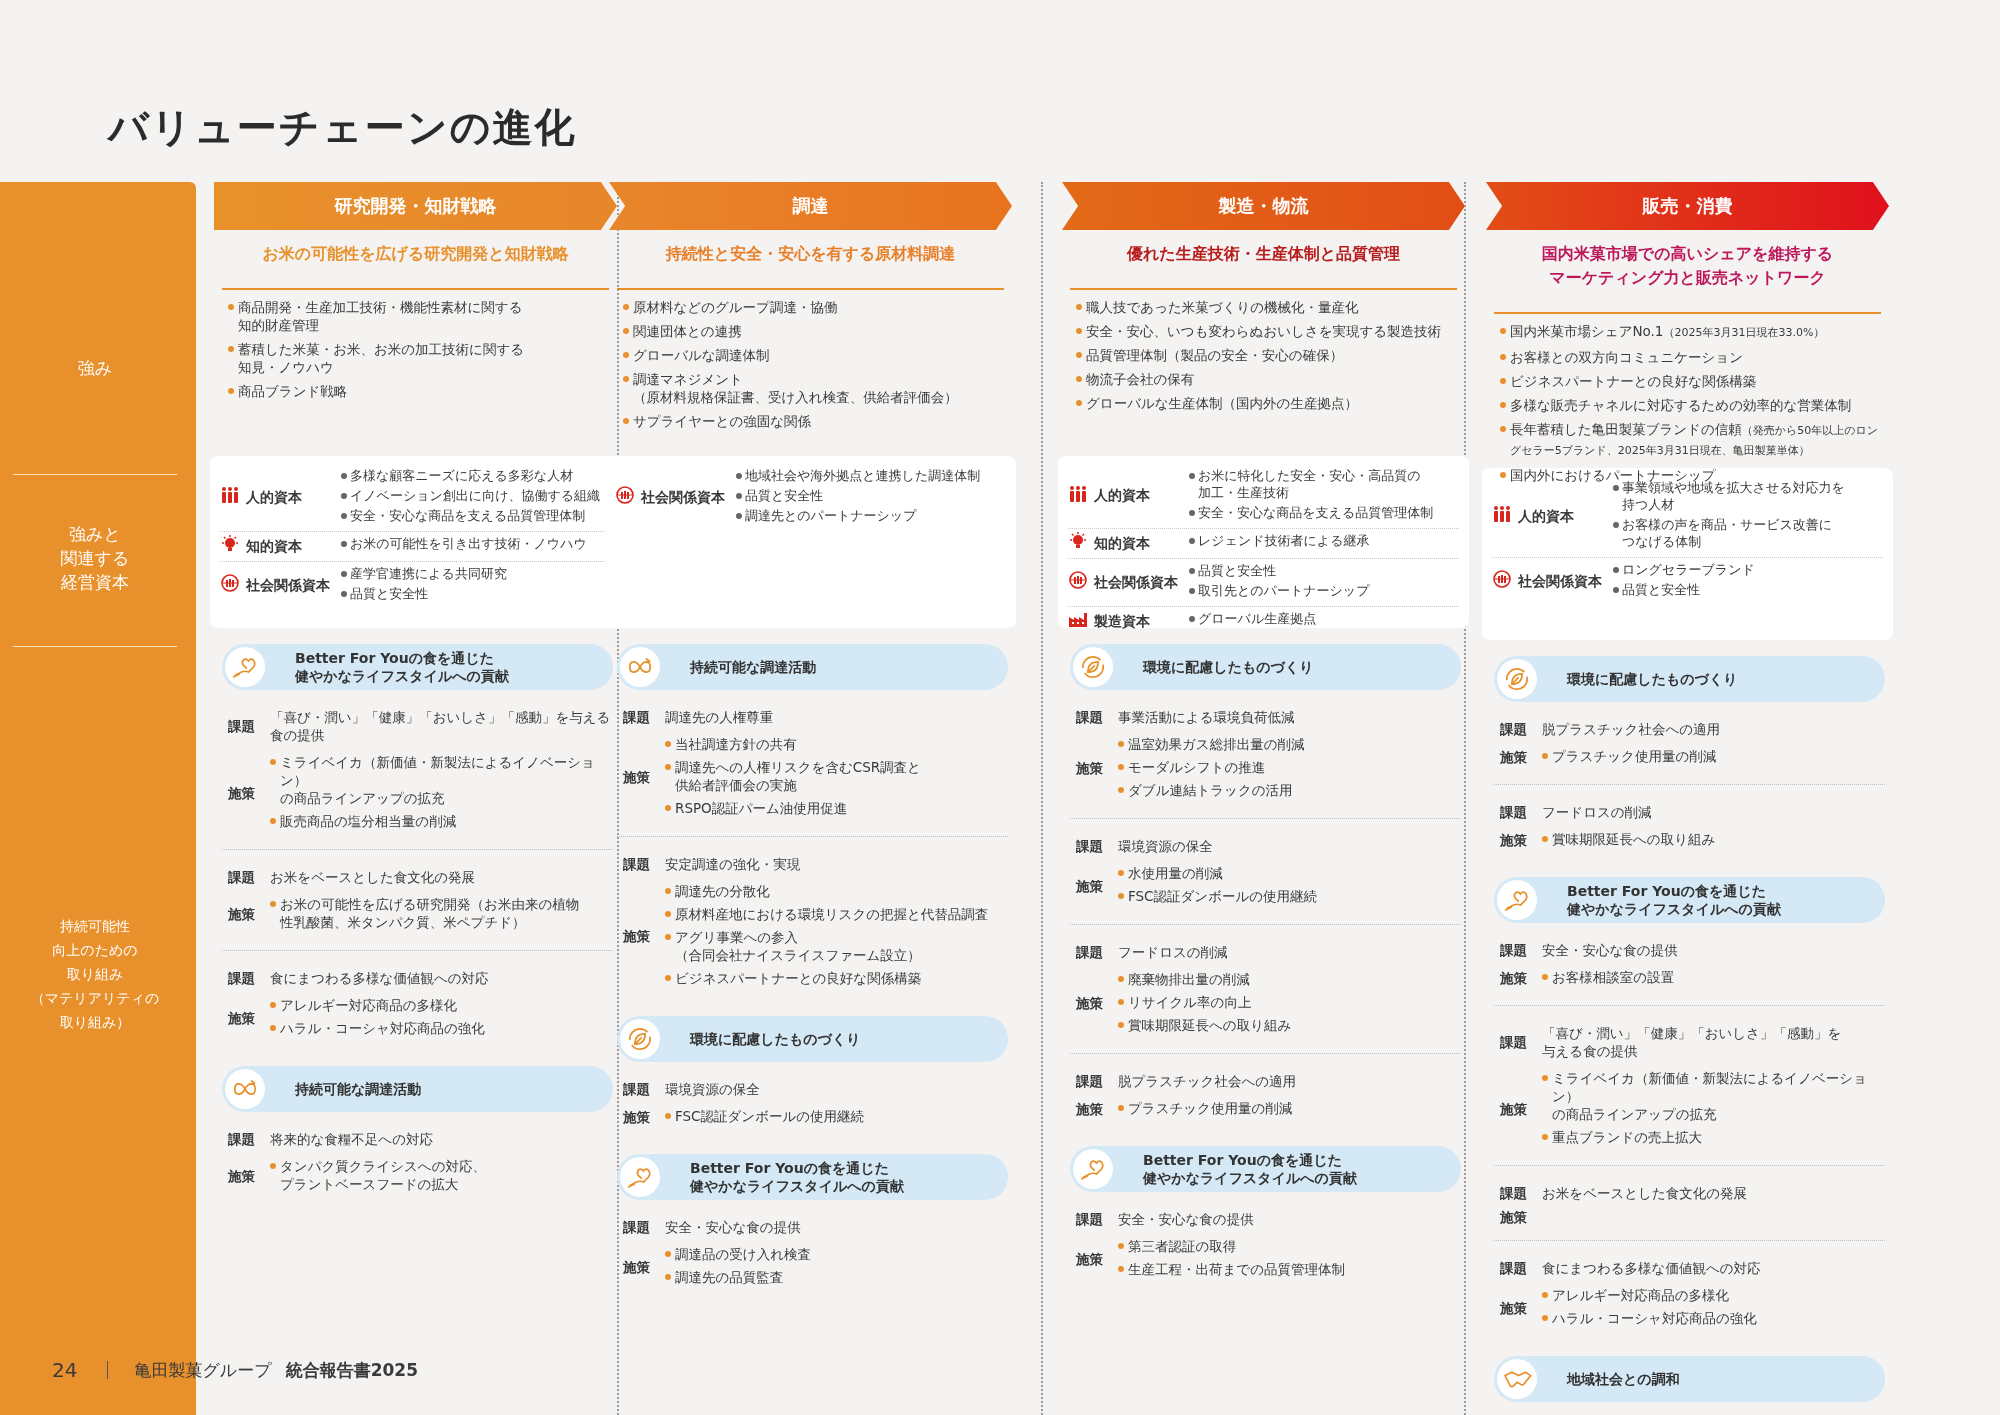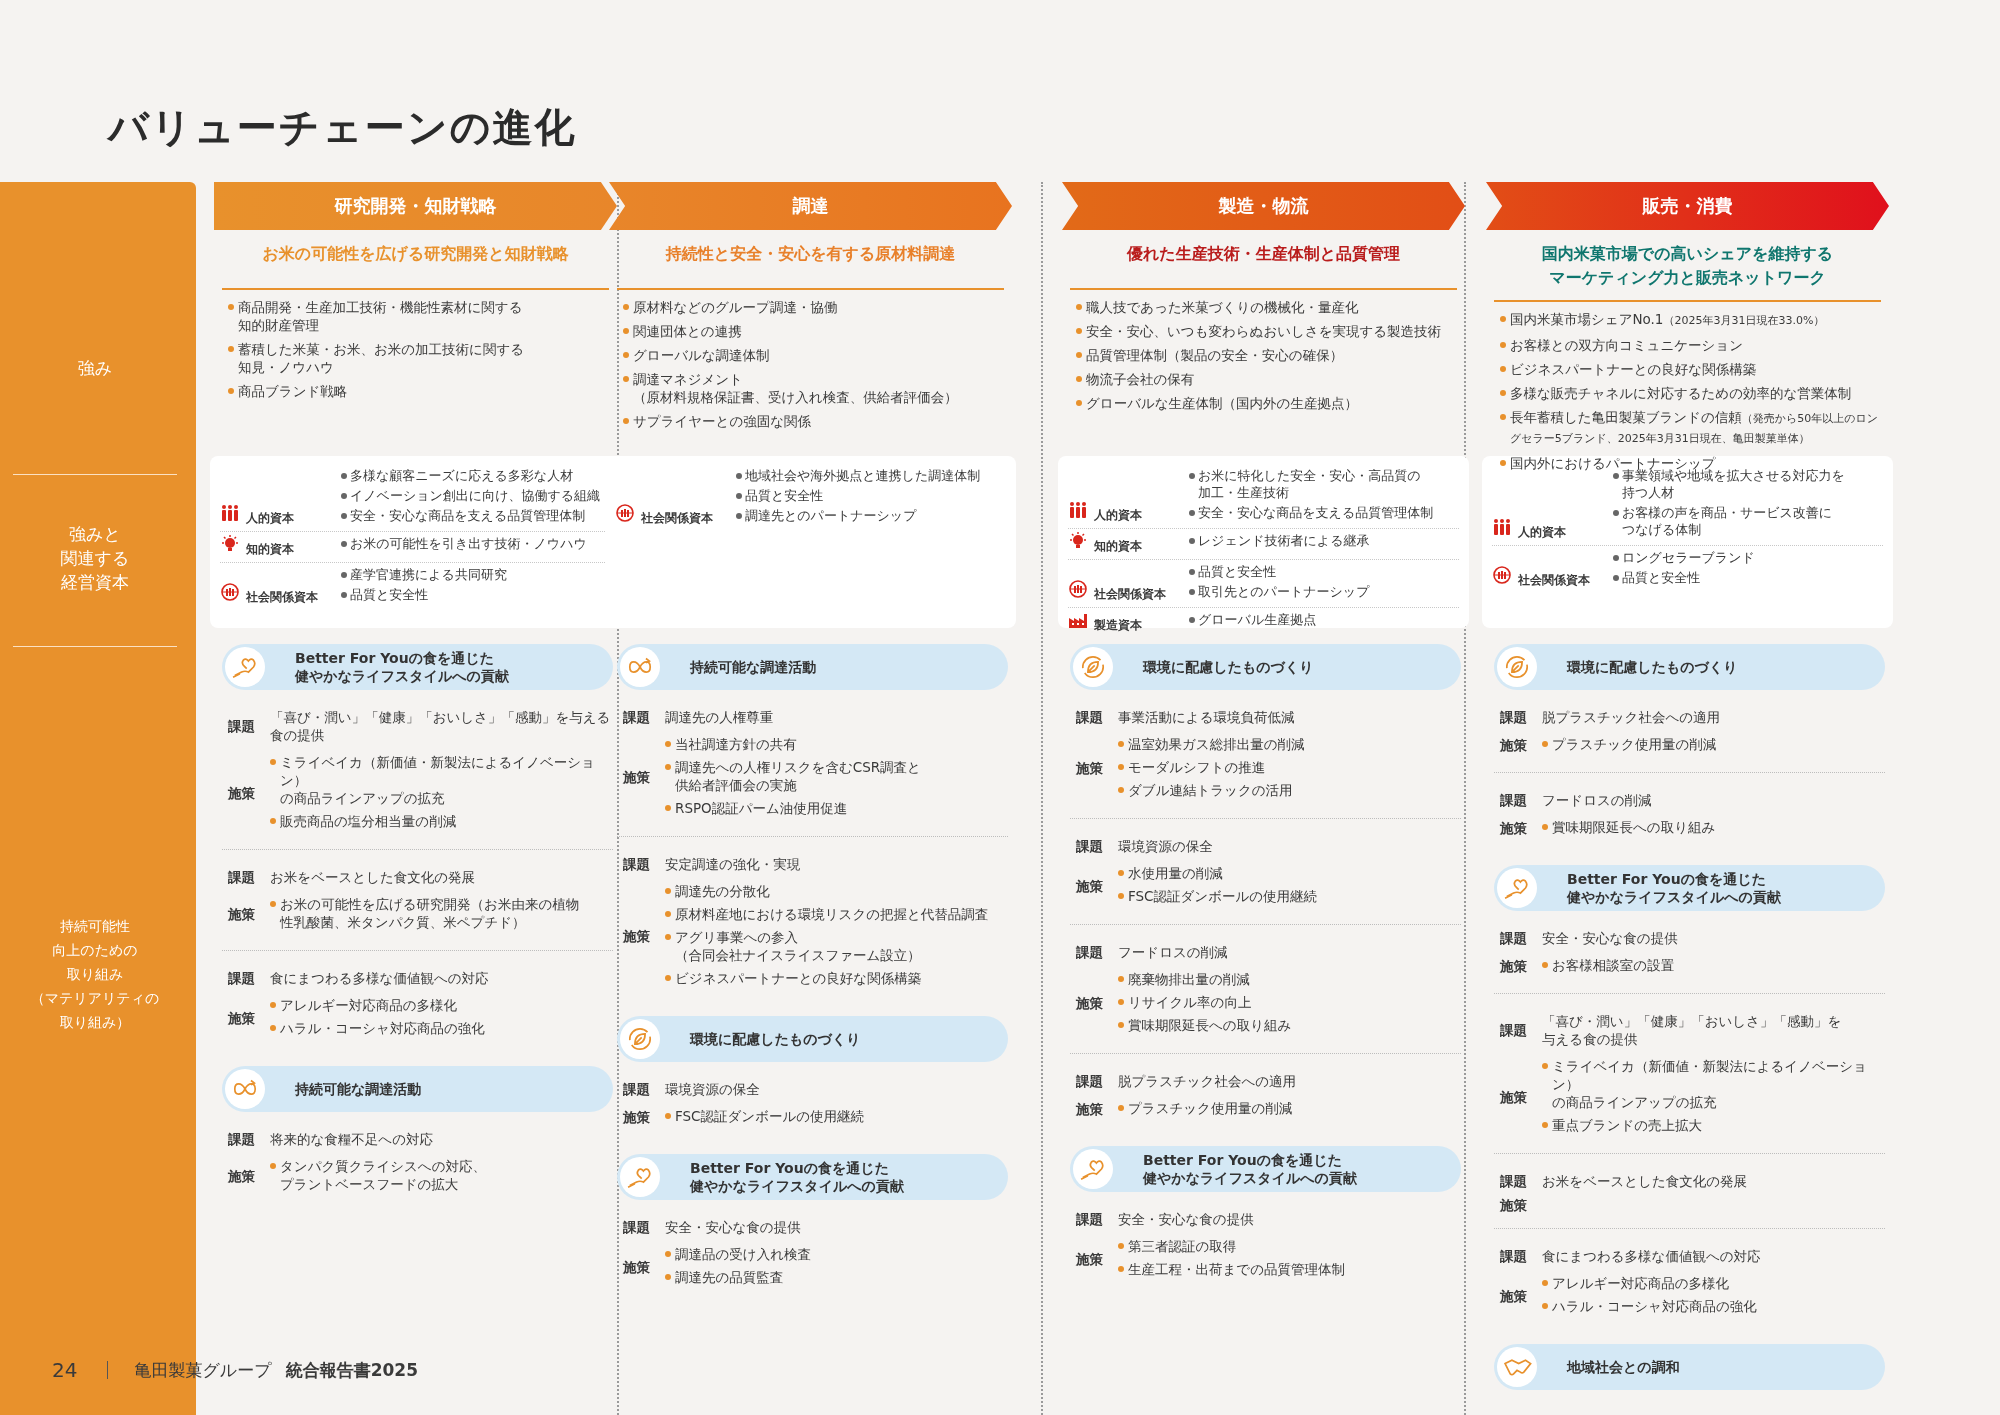--- a/index.html
+++ b/index.html
@@ -19,21 +19,21 @@
 .arrow{position:relative;height:48px;color:#fff;font-size:18px;font-weight:bold;display:flex;align-items:center;justify-content:center;clip-path:polygon(0 0,96% 0,100% 50%,96% 100%,0 100%,4% 50%)}
 .col.first .arrow{clip-path:polygon(0 0,96% 0,100% 50%,96% 100%,0 100%)}
 .heading{text-align:center;font-size:16px;font-weight:bold;line-height:24px;padding:12px 0 8px;margin:0 8px;border-bottom:2px solid #e8912c}
 .strengths{padding:8px 10px 0 14px;height:166px;font-size:13.5px;line-height:18px}
 .strengths li{list-style:none;position:relative;padding-left:10px;margin-bottom:6px}
 .strengths li::before{content:"";position:absolute;left:0;top:6px;width:6px;height:6px;border-radius:50%;background:#e8912c}
 .strengths small{font-size:11px}
 .capbox{background:#fff;margin:0 -4px;padding:8px 10px;border-radius:8px;height:172px;font-size:13px;line-height:17px}
 .caprow{display:flex;padding:3px 0 4px;border-bottom:1px dotted #c8c8c8}
 .caprow:last-child{border-bottom:none}
-.capname{width:120px;display:flex;align-items:flex-end;font-weight:bold;font-size:12px;gap:6px;flex:none}
+.capname{width:120px;display:flex;align-items:center;font-weight:bold;font-size:14px;gap:6px;flex:none}
 .capicon{width:20px;height:18px;flex:none}
 .capitems li{list-style:none;position:relative;padding-left:10px;margin-bottom:3px}
 .capitems li::before{content:"";position:absolute;left:1px;top:6px;width:6px;height:6px;border-radius:50%;background:#666}
 .mat{padding:10px 4px 0 8px}
 .pill{height:46px;background:#d4e8f5;border-radius:23px;display:flex;align-items:center;margin:6px 0 10px 0;font-size:14px;font-weight:bold;line-height:18px;color:#333}
 .pill .pico{width:40px;height:40px;border-radius:50%;background:#fff;margin-left:3px;margin-right:30px;display:flex;align-items:center;justify-content:center;flex:none}
 .block{padding:4px 0 8px;border-bottom:1px dotted #bdbdbd;margin-bottom:10px}
 .block.nob{border-bottom:none}
 .kr{display:flex;align-items:center;font-size:13.5px;line-height:18px;margin:4px 0 6px}
 .kl{width:48px;font-weight:bold;flex:none;font-size:13.5px;padding-left:6px}
@@ -515,21 +515,21 @@
               <li style="white-space:pre-line">生産工程・出荷までの品質管理体制</li>
             </ul>
           </div>
         </div>
       </div>
     </div>
     <div class="col" style="left:1486px">
       <div class="arrow" style="background:linear-gradient(90deg,#e24e16,#e0101c)">
         <span>販売・消費</span>
       </div>
-      <div class="heading" style="color:#0f766e;white-space:pre-line;height:72px">国内米菓市場での高いシェアを維持する
+      <div class="heading" style="color:#be185d;white-space:pre-line;height:84px">国内米菓市場での高いシェアを維持する
 マーケティング力と販売ネットワーク</div>
       <ul class="strengths" style="height:154px">
         <li><span style="white-space:pre-line">国内米菓市場シェアNo.1</span><small>（2025年3月31日現在33.0%）</small></li>
         <li><span style="white-space:pre-line">お客様との双方向コミュニケーション</span></li>
         <li><span style="white-space:pre-line">ビジネスパートナーとの良好な関係構築</span></li>
         <li><span style="white-space:pre-line">多様な販売チャネルに対応するための効率的な営業体制</span></li>
         <li><span style="white-space:pre-line">長年蓄積した亀田製菓ブランドの信頼</span><small>（発売から50年以上のロングセラー5ブランド、2025年3月31日現在、亀田製菓単体）</small></li>
         <li><span style="white-space:pre-line">国内外におけるパートナーシップ</span></li>
       </ul>
       <div class="capbox">

